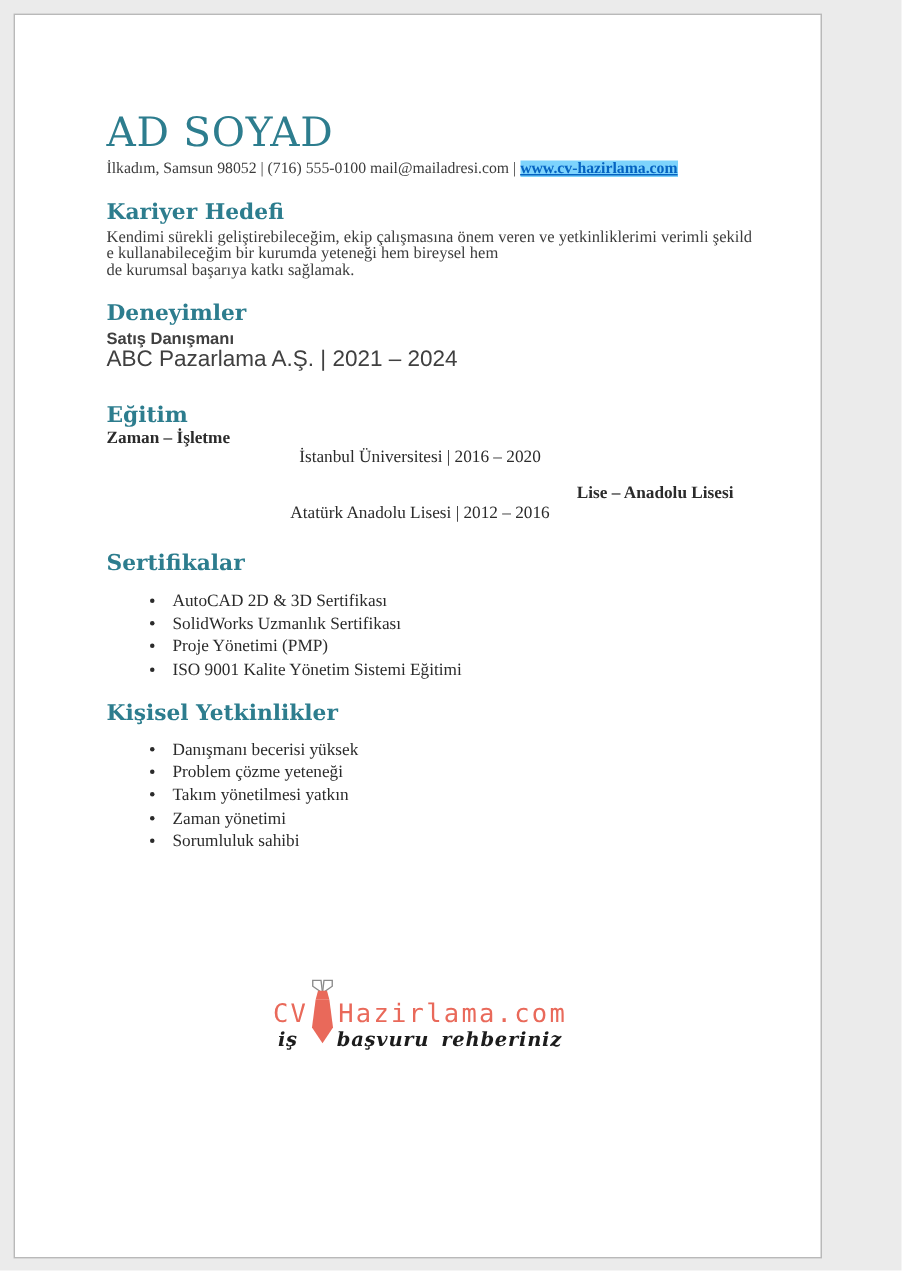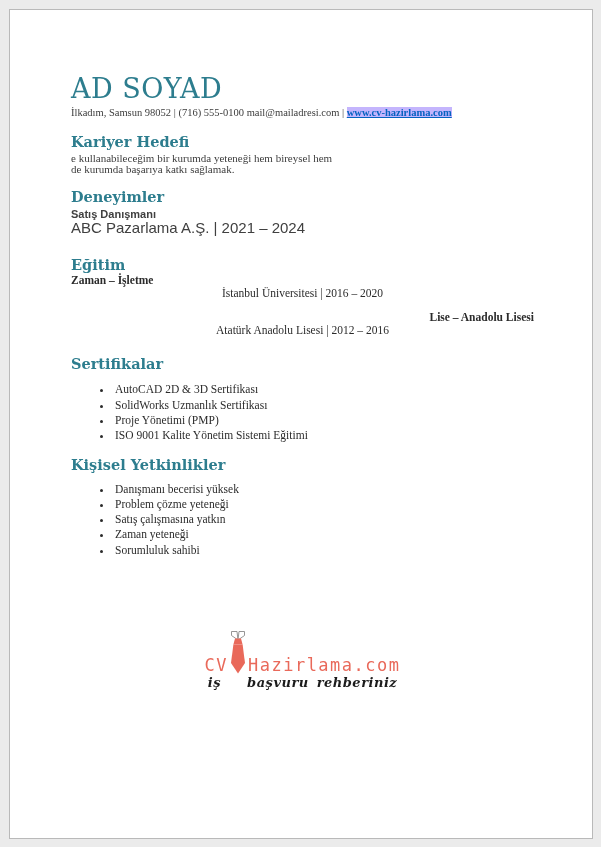--- a/index.html
+++ b/index.html
@@ -6,21 +6,21 @@
   html,body { width:601px; height:847px; }
   body {
     background:#ebebeb;
     font-family:"Liberation Serif", serif;
     position:relative;
     overflow:hidden;
   }
   .page {
     position:absolute;
     left:9px; top:9px;
-    width:584px; height:830px;
+    width:539px; height:830px;
     background:#ffffff;
     border:1px solid #b9b9b9;
     padding:64px 58px 0 61px;
     overflow:hidden;
   }
   
   .name {
     font-family:"DejaVu Serif", serif;
     font-size:27px;
     font-weight:400;
@@ -32,21 +32,21 @@
     margin-top:2px;
     font-family:"Liberation Serif", serif;
     font-size:10.5px;
     line-height:13px;
     color:#3b3b3b;
     white-space:nowrap;
   }
   .contact a {
     color:#0563c1;
     text-decoration:underline;
-    background:#c4b5fd;
+    background:#7dd3fc;
     font-weight:700;
     font-family:Liberation Serif, serif;
   }
   
   h2 {
     font-family:"DejaVu Serif", serif;
     font-size:14.5px;
     font-weight:700;
     color:#2d7d8e;
     line-height:17px;
@@ -106,21 +106,21 @@
   ul.bullets.skill { margin-top:9px; }
   
   .footer {
     margin-top:93px;
     padding-top:4px;
     text-align:center;
   }
   .logo-row {
     display:flex;
     justify-content:center;
-    align-items:flex-end;
+    align-items:center;
     height:20px;
   }
   .logo-text {
     font-family:"DejaVu Sans Mono", monospace;
     font-size:17px;
     line-height:20px;
     letter-spacing:1.5px;
     color:#e9695a;
     white-space:nowrap;
   }
@@ -148,22 +148,23 @@
 <body>
 
 <div class="page">
 
   <h1 class="name">AD SOYAD</h1>
 
   <div class="contact"><span>İlkadım, Samsun 98052 | (716) 555-0100 mail@mailadresi.com | </span><a href="#">www.cv-hazirlama.com</a></div>
 
   <h2 class="h-career">Kariyer Hedefi</h2>
   <div class="para">
+    <div class="para-line">Kendimi sürekli geliştirebileceğim, ekip çalışmasına önem veren ve yetkinliklerimi verimli şekild</div>
     <div class="para-line">e kullanabileceğim bir kurumda yeteneği hem bireysel hem</div>
-    <div class="para-line">de kurumda başarıya katkı sağlamak.</div>
+    <div class="para-line">de kurumsal başarıya katkı sağlamak.</div>
   </div>
 
   <h2 class="h-exp">Deneyimler</h2>
   <div class="job-title">Satış Danışmanı</div>
   <div class="job-meta">ABC Pazarlama A.Ş. | 2021 – 2024</div>
 
   <h2 class="h-edu">Eğitim</h2>
   <div class="edu-degree">Zaman – İşletme</div>
   <div class="edu-school">İstanbul Üniversitesi | 2016 – 2020</div>
   <div class="edu-degree second">Lise – Anadolu Lisesi</div>
@@ -174,22 +175,22 @@
     <li>AutoCAD 2D &amp; 3D Sertifikası</li>
     <li>SolidWorks Uzmanlık Sertifikası</li>
     <li>Proje Yönetimi (PMP)</li>
     <li>ISO 9001 Kalite Yönetim Sistemi Eğitimi</li>
   </ul>
 
   <h2 class="h-skill">Kişisel Yetkinlikler</h2>
   <ul class="bullets skill">
     <li>Danışmanı becerisi yüksek</li>
     <li>Problem çözme yeteneği</li>
-    <li>Satış çalışmasına yatkın</li>
-    <li>Zaman yeteneği</li>
+    <li>Takım yönetilmesi yatkın</li>
+    <li>Zaman yönetimi</li>
     <li>Sorumluluk sahibi</li>
   </ul>
 
   <div class="footer">
     <div class="logo-row">
       <span class="logo-text">CV</span>
       <svg class="tie-svg" viewBox="0 0 16 44" xmlns="http://www.w3.org/2000/svg">
         <polygon points="1.5,0.5 7,0.5 8,9 1.5,4.5" fill="#ffffff" stroke="#8a8a8a" stroke-width="0.9"></polygon>
         <polygon points="14.5,0.5 9,0.5 8,9 14.5,4.5" fill="#ffffff" stroke="#8a8a8a" stroke-width="0.9"></polygon>
         <polygon points="5,7.5 11,7.5 12.6,13.5 3.4,13.5" fill="#e9695a"></polygon>

